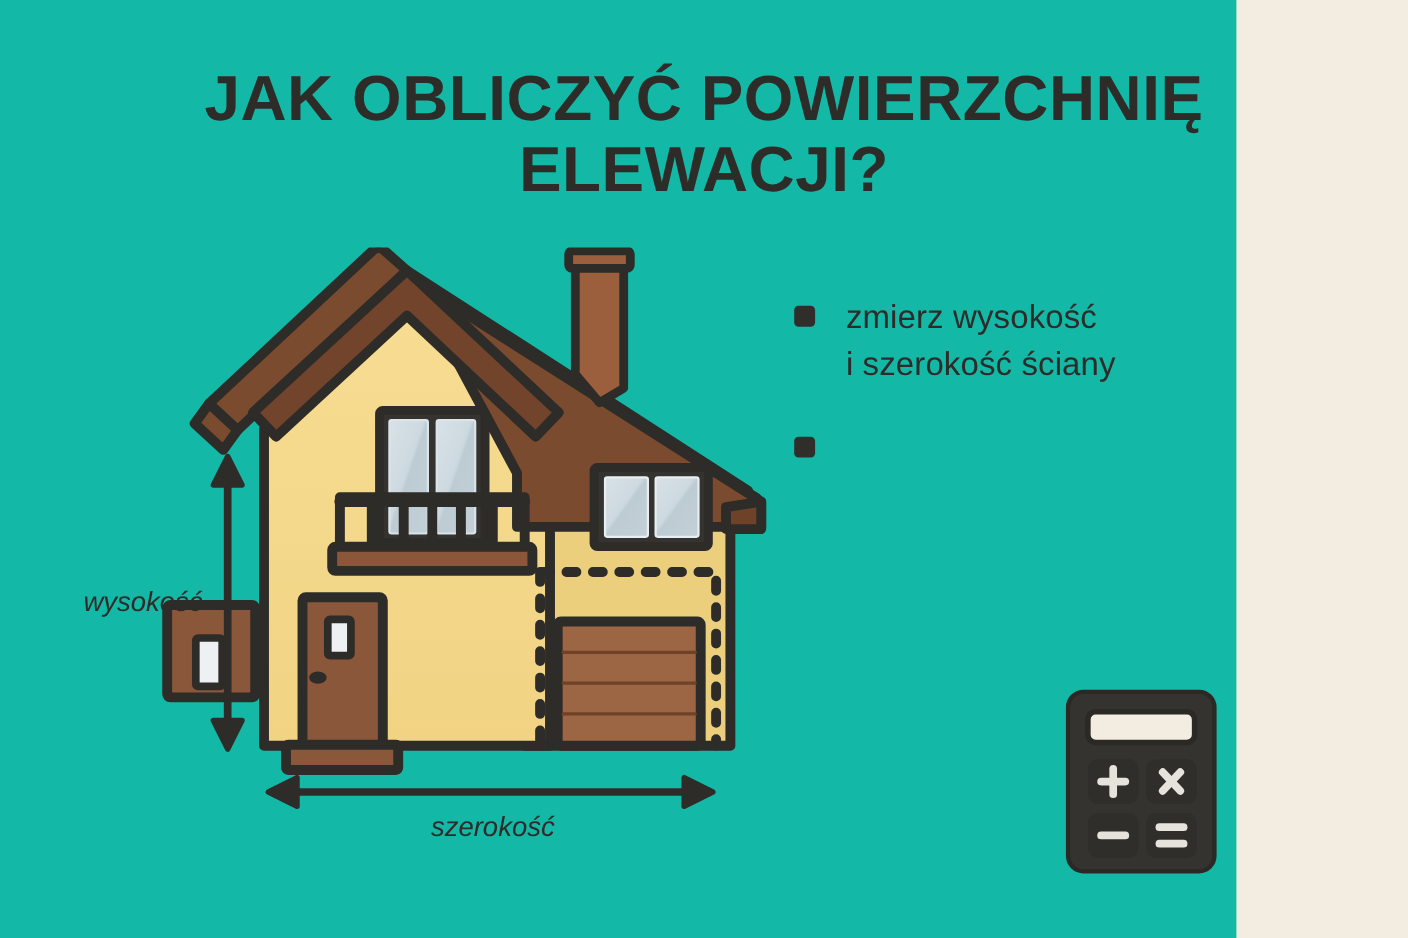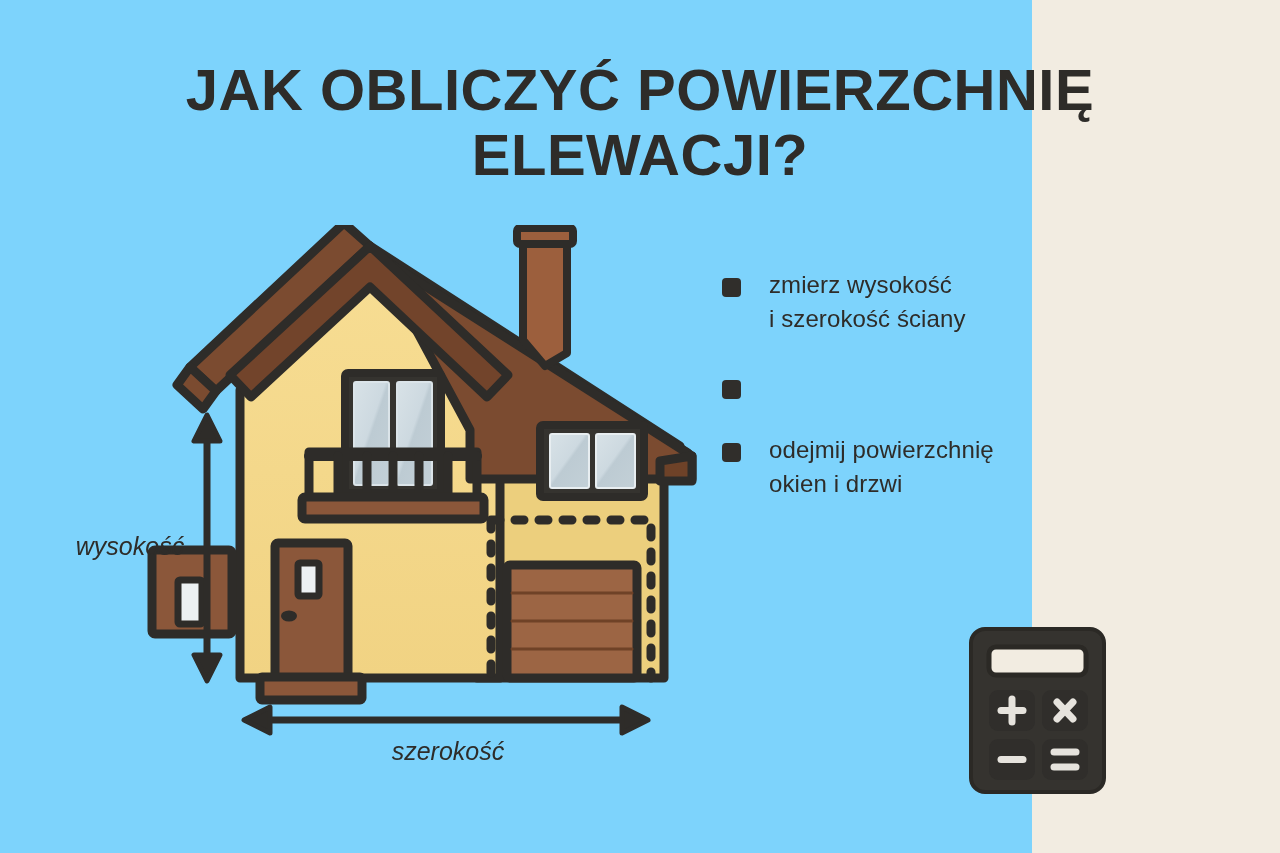--- a/index.html
+++ b/index.html
@@ -8,23 +8,23 @@
   }
   body {
     width: 1280px;
     height: 853px;
     overflow: hidden;
     background: #f2ece1;
     font-family: "Liberation Sans", sans-serif;
   }
   #poster {
     position: relative;
-    width: 1032px;
+    width: 1124px;
     height: 853px;
-    background: #7dd3fc;
+    background: #14b8a6;
   }
 
   
   #title {
     position: absolute;
     left: 140px;
     top: 58px;
     width: 1000px;
     text-align: center;
     font-size: 58px;
@@ -50,21 +50,21 @@
   .bullet-marker {
     width: 19px;
     height: 19px;
     border-radius: 4px;
     background: #302e2b;
     flex: 0 0 auto;
     margin-top: 10px;
     margin-right: 28px;
   }
   .bullet-text {
-    font-size: 24px;
+    font-size: 30px;
     line-height: 1.42;
     color: #2e2c29;
     white-space: pre-line;
     letter-spacing: 0.1px;
   }
 
   
   #house-wrap {
     position: absolute;
     left: 40px;
@@ -191,25 +191,20 @@
 
   <div id="bullets">
     <div class="bullet-row">
       <span class="bullet-marker"></span>
       <span class="bullet-text">zmierz wysokość
 i szerokość ściany</span>
     </div>
     <div class="bullet-row">
       <span class="bullet-marker"></span>
     </div>
-    <div class="bullet-row">
-      <span class="bullet-marker"></span>
-      <span class="bullet-text">odejmij powierzchnię
-okien i drzwi</span>
-    </div>
   </div>
 
   <div id="calculator">
     <svg id="calc-svg" width="143" height="172" viewBox="0 0 143 172">
       <rect x="4" y="4" width="133" height="163" rx="14" fill="#35332f" stroke="#2b2925" stroke-width="4"></rect>
       <rect x="22" y="22" width="97" height="28" rx="7" fill="#f2ece1" stroke="#2b2925" stroke-width="5"></rect>
 
       <rect x="22" y="65" width="46" height="41" rx="9" fill="#302e2b"></rect>
       <g stroke="#e6e3dd" stroke-width="7" stroke-linecap="round">
         <line x1="45" y1="74" x2="45" y2="97"></line>

